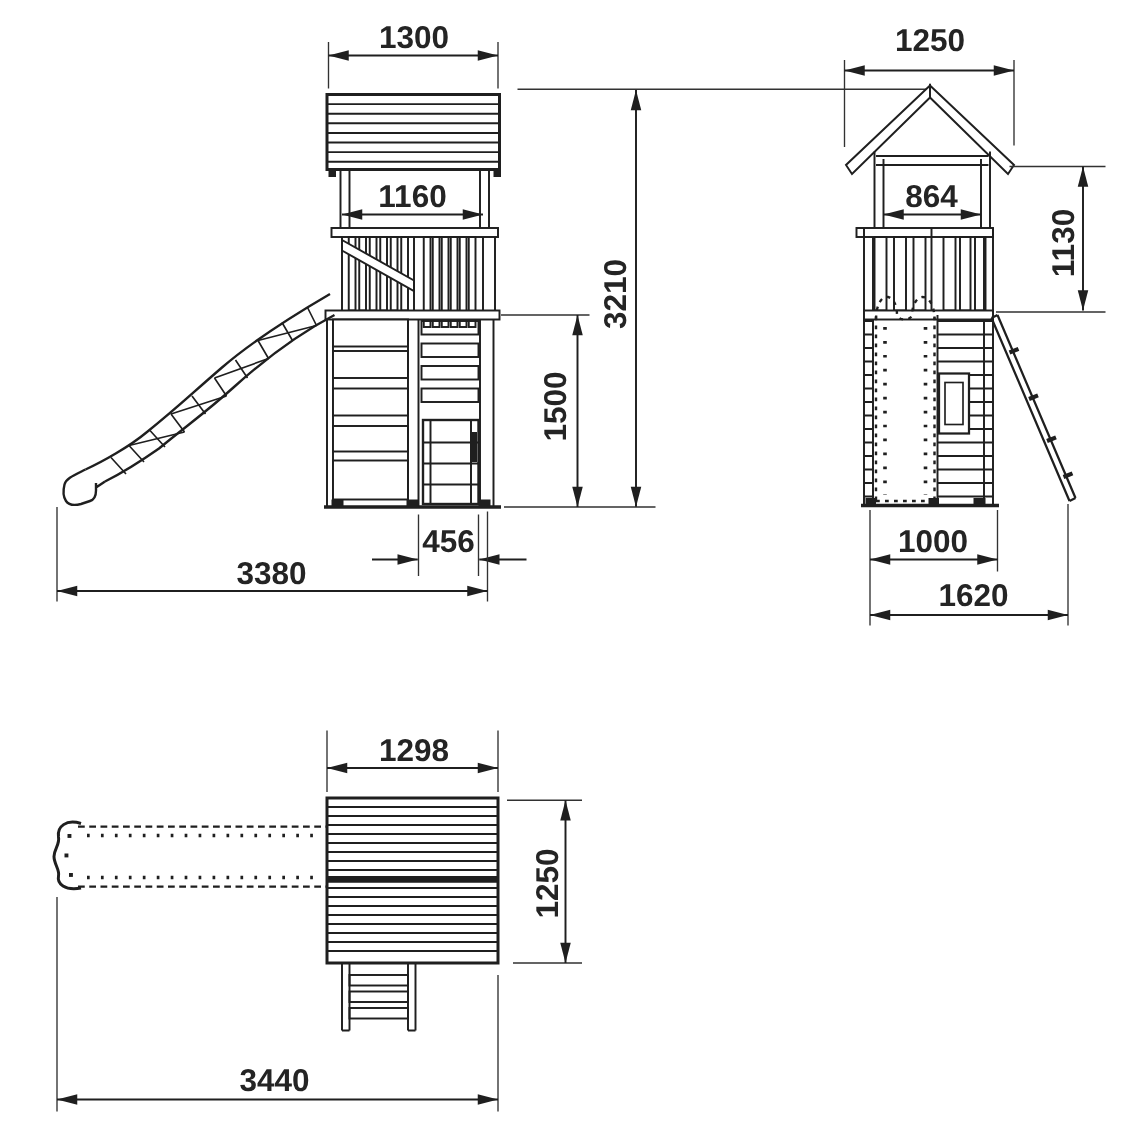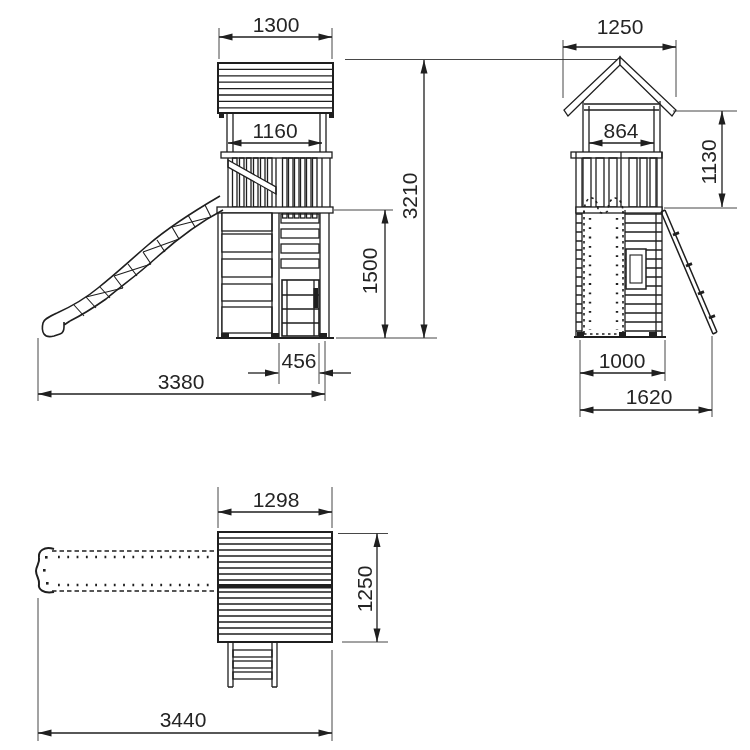--- a/index.html
+++ b/index.html
@@ -1,16 +1,16 @@
 <!DOCTYPE html>
 <html><head>
 <meta charset="utf-8">
 <style>
   html,body{margin:0;padding:0;background:#ffffff;}
-  .canvas{position:relative;width:750px;height:750px;background:#ffffff;overflow:hidden;}
+  .canvas{position:relative;width:750px;height:750px;background:#ffffff;overflow:hidden;font-weight:bold;}
   svg{display:block;}
   svg path, svg line, svg rect, svg polygon, svg circle{stroke:#1f1f1f;stroke-width:1.3;fill:none;}
   .f{fill:#1f1f1f;stroke:none;}
   .w{fill:#ffffff;}
   .s2{stroke-width:2;}
   .s22{stroke-width:2.2;}
   .thin{stroke-width:0.9;stroke:#323232;}
   .dm{marker-start:url(#mS);marker-end:url(#mE);}
   .de{marker-end:url(#mE);}
   .dash{stroke-dasharray:2.5 3.5;stroke-width:1.6;}

